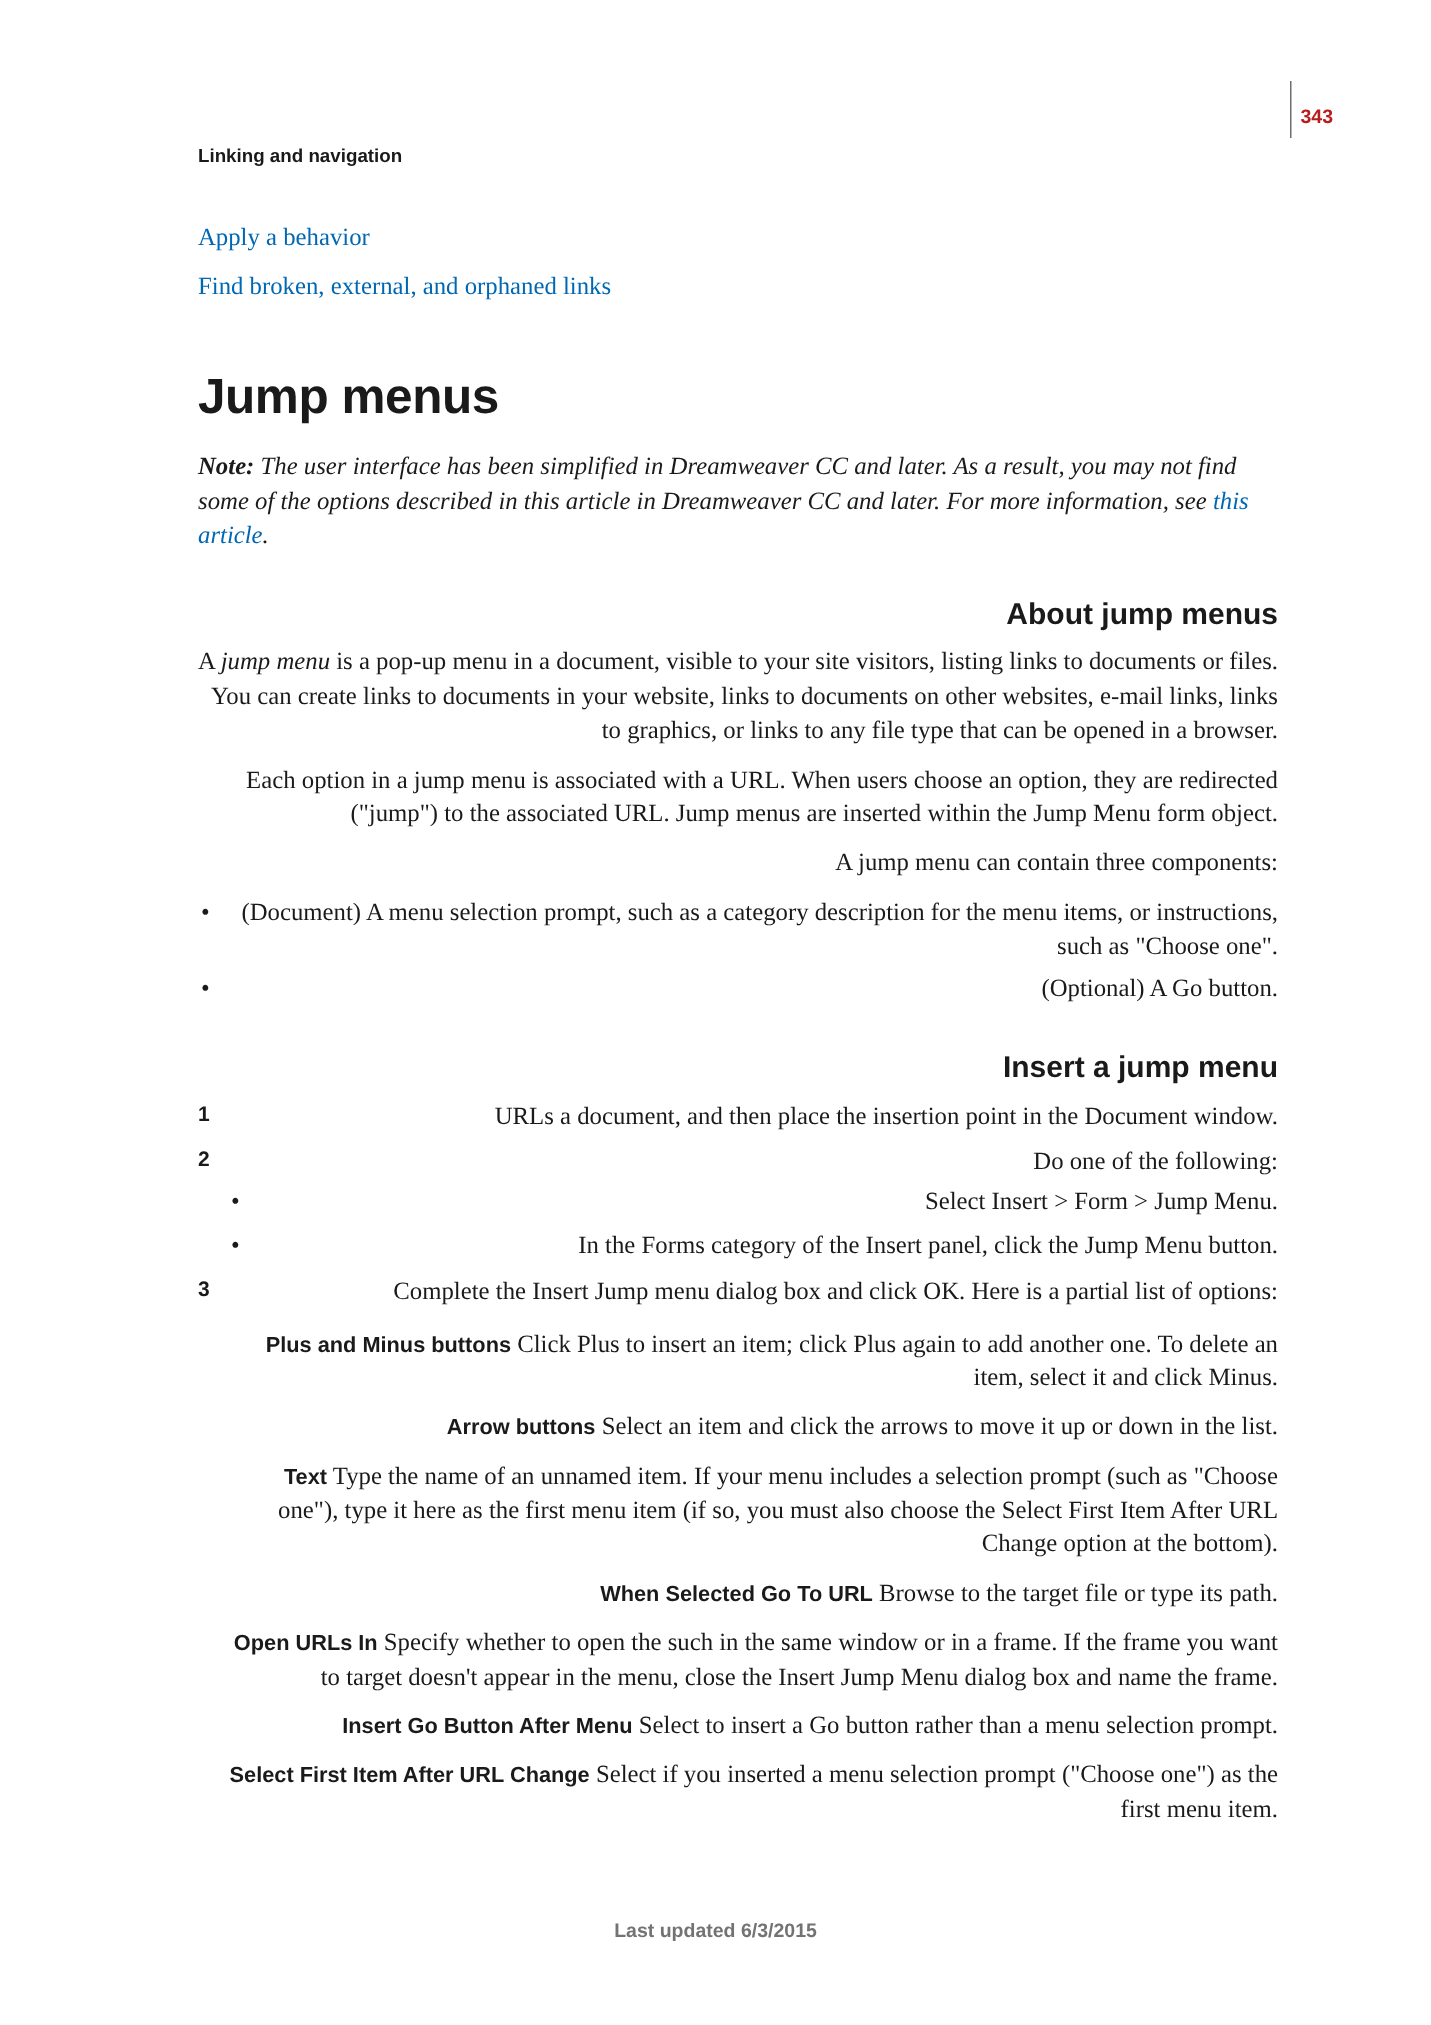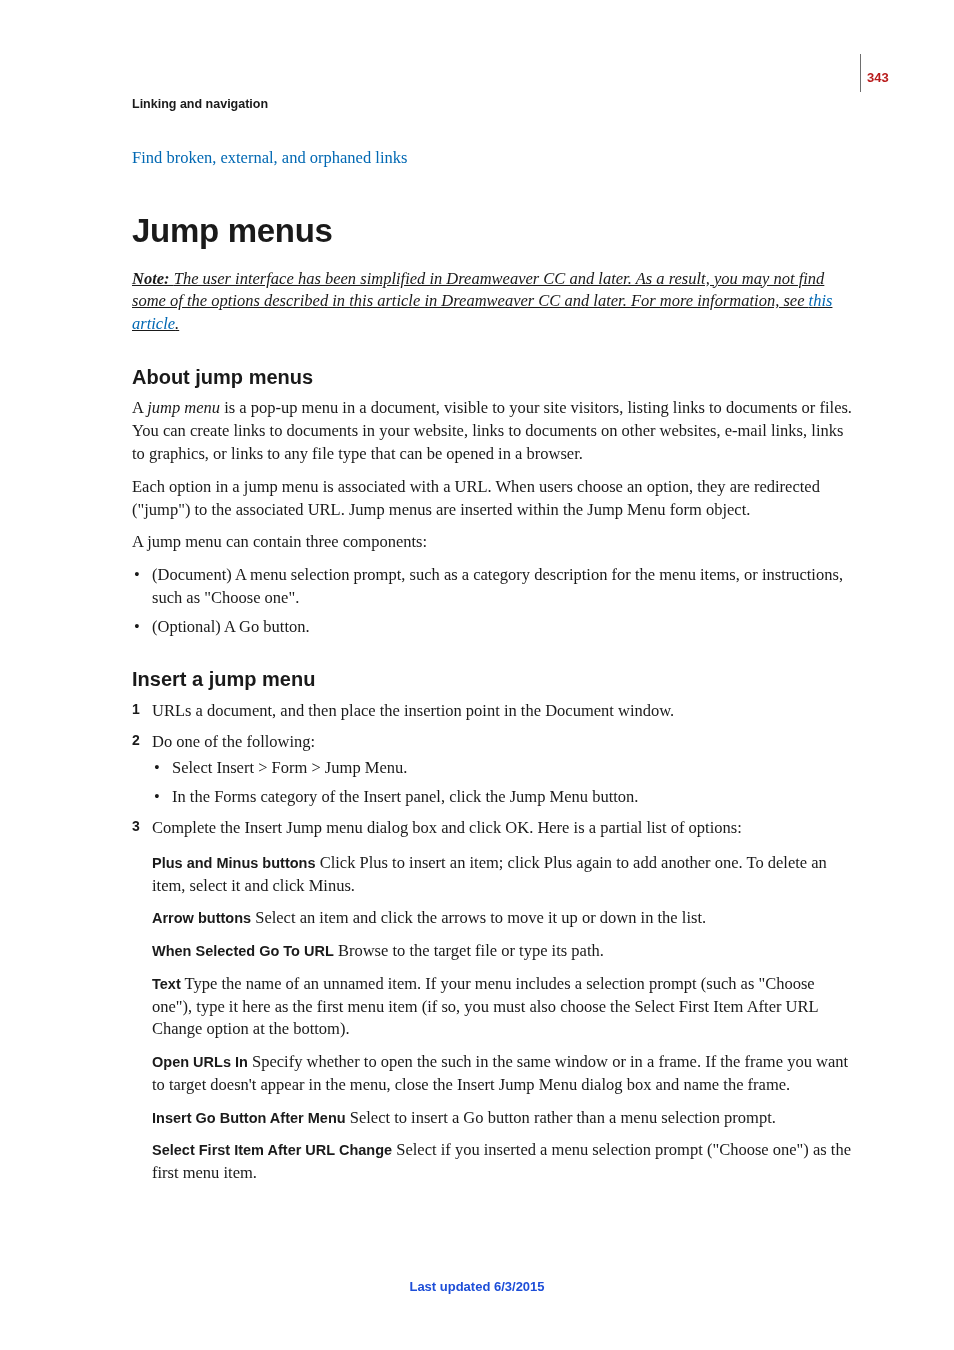--- a/index.html
+++ b/index.html
@@ -57,31 +57,30 @@
   h1 {
     font-family: "Myriad Pro", "Helvetica Neue", Arial, sans-serif;
     font-weight: 800;
     font-size: 33px;
     margin: 0 0 14px 0;
     letter-spacing: -0.3px;
   }
   .note {
     font-style: italic;
     margin-bottom: 28px;
-    text-decoration: underline;
   }
   .note .notelabel { font-weight: 700; font-style: italic; }
   h2 {
     font-family: "Myriad Pro", "Helvetica Neue", Arial, sans-serif;
     font-weight: 800;
     font-size: 20px;
     margin: 0 0 6px 0;
   }
   p { margin: 0 0 10px 0; }
-  .body-block { margin-bottom: 28px; }
+  .body-block { margin-bottom: 28px; text-align: right; }
   .body-block p { margin-bottom: 10px; }
   .tight-after { margin-bottom: 6px; }
   em.term { }
   ul.bullets {
     list-style: none;
     padding: 0;
     margin: 0 0 12px 0;
   }
   ul.bullets > li {
     position: relative;
@@ -139,37 +138,38 @@
   }
   .footer {
     position: absolute;
     left: 0;
     right: 0;
     bottom: 54px;
     text-align: center;
     font-family: "Myriad Pro", "Helvetica Neue", Arial, sans-serif;
     font-weight: 700;
     font-size: 13px;
-    color: #1d4ed8;
+    color: #737373;
   }
 </style>
 </head>
 <body>
 
 <div class="page">
 
   <div class="page-number-box">
     <div class="page-number-rule">
       <span class="page-number">343</span>
     </div>
   </div>
 
   <div class="running-head">Linking and navigation</div>
 
   <div class="toplinks">
+    <div><a class="link">Apply a behavior</a></div>
     <div><a class="link">Find broken, external, and orphaned links</a></div>
   </div>
 
   <h1>Jump menus</h1>
 
   <p class="note">
     <span class="notelabel">Note: </span><span>The user interface has been simplified in Dreamweaver CC and later. As a result, you may not find some of the options described in this article in Dreamweaver CC and later. For more information, see </span><a class="link">this article</a><span>.</span>
   </p>
 
   <div class="body-block">
@@ -196,23 +196,23 @@
           <li>In the Forms category of the Insert panel, click the Jump Menu button.</li>
         </ul>
       </li>
       <li>Complete the Insert Jump menu dialog box and click OK. Here is a partial list of options:</li>
     </ol>
 
     <p class="defpara"><span class="runin">Plus and Minus buttons</span><span>  Click Plus to insert an item; click Plus again to add another one. To delete an item, select it and click Minus.</span></p>
 
     <p class="defpara"><span class="runin">Arrow buttons</span><span>  Select an item and click the arrows to move it up or down in the list.</span></p>
 
+    <p class="defpara"><span class="runin">Text</span><span>  Type the name of an unnamed item. If your menu includes a selection prompt (such as "Choose one"), type it here as the first menu item (if so, you must also choose the Select First Item After URL Change option at the bottom).</span></p>
+
     <p class="defpara"><span class="runin">When Selected Go To URL</span><span>  Browse to the target file or type its path.</span></p>
-
-    <p class="defpara"><span class="runin">Text</span><span>  Type the name of an unnamed item. If your menu includes a selection prompt (such as "Choose one"), type it here as the first menu item (if so, you must also choose the Select First Item After URL Change option at the bottom).</span></p>
 
     <p class="defpara"><span class="runin">Open URLs In</span><span>  Specify whether to open the such in the same window or in a frame. If the frame you want to target doesn't appear in the menu, close the Insert Jump Menu dialog box and name the frame.</span></p>
 
     <p class="defpara"><span class="runin">Insert Go Button After Menu</span><span>  Select to insert a Go button rather than a menu selection prompt.</span></p>
 
     <p class="defpara"><span class="runin">Select First Item After URL Change</span><span>  Select if you inserted a menu selection prompt ("Choose one") as the first menu item.</span></p>
   </div>
 
   <div class="footer">Last updated 6/3/2015</div>
 </div>

